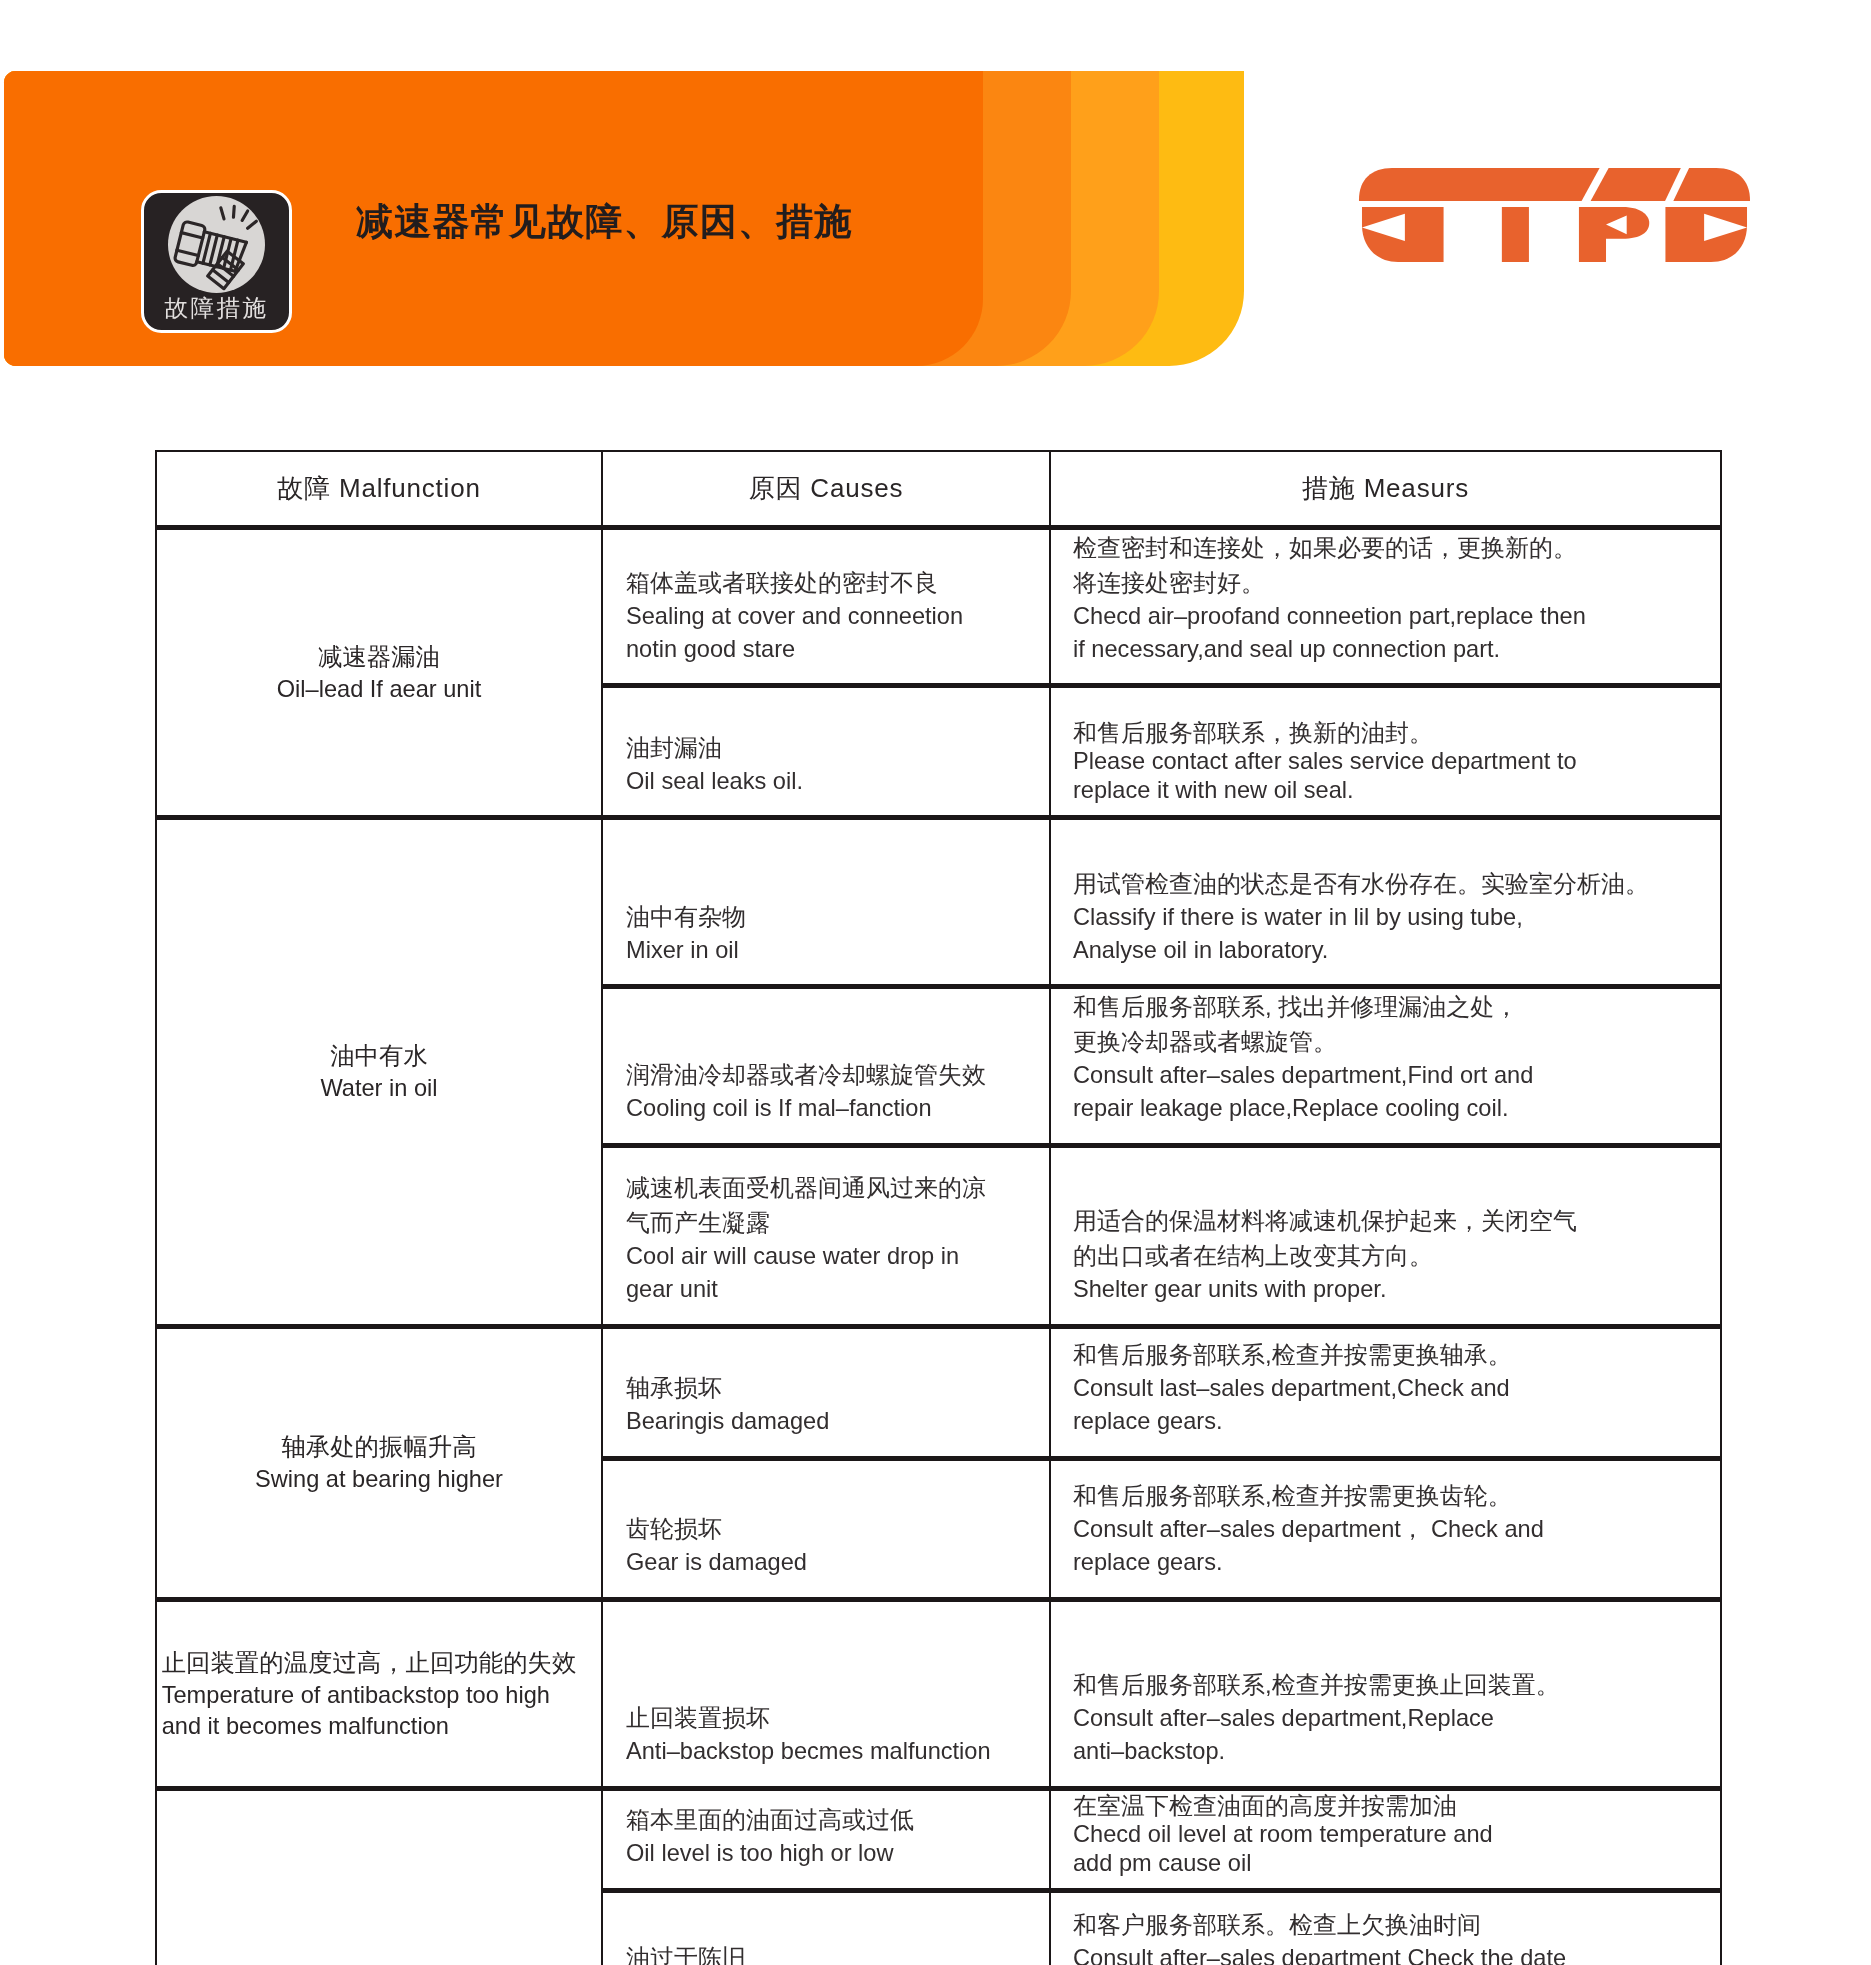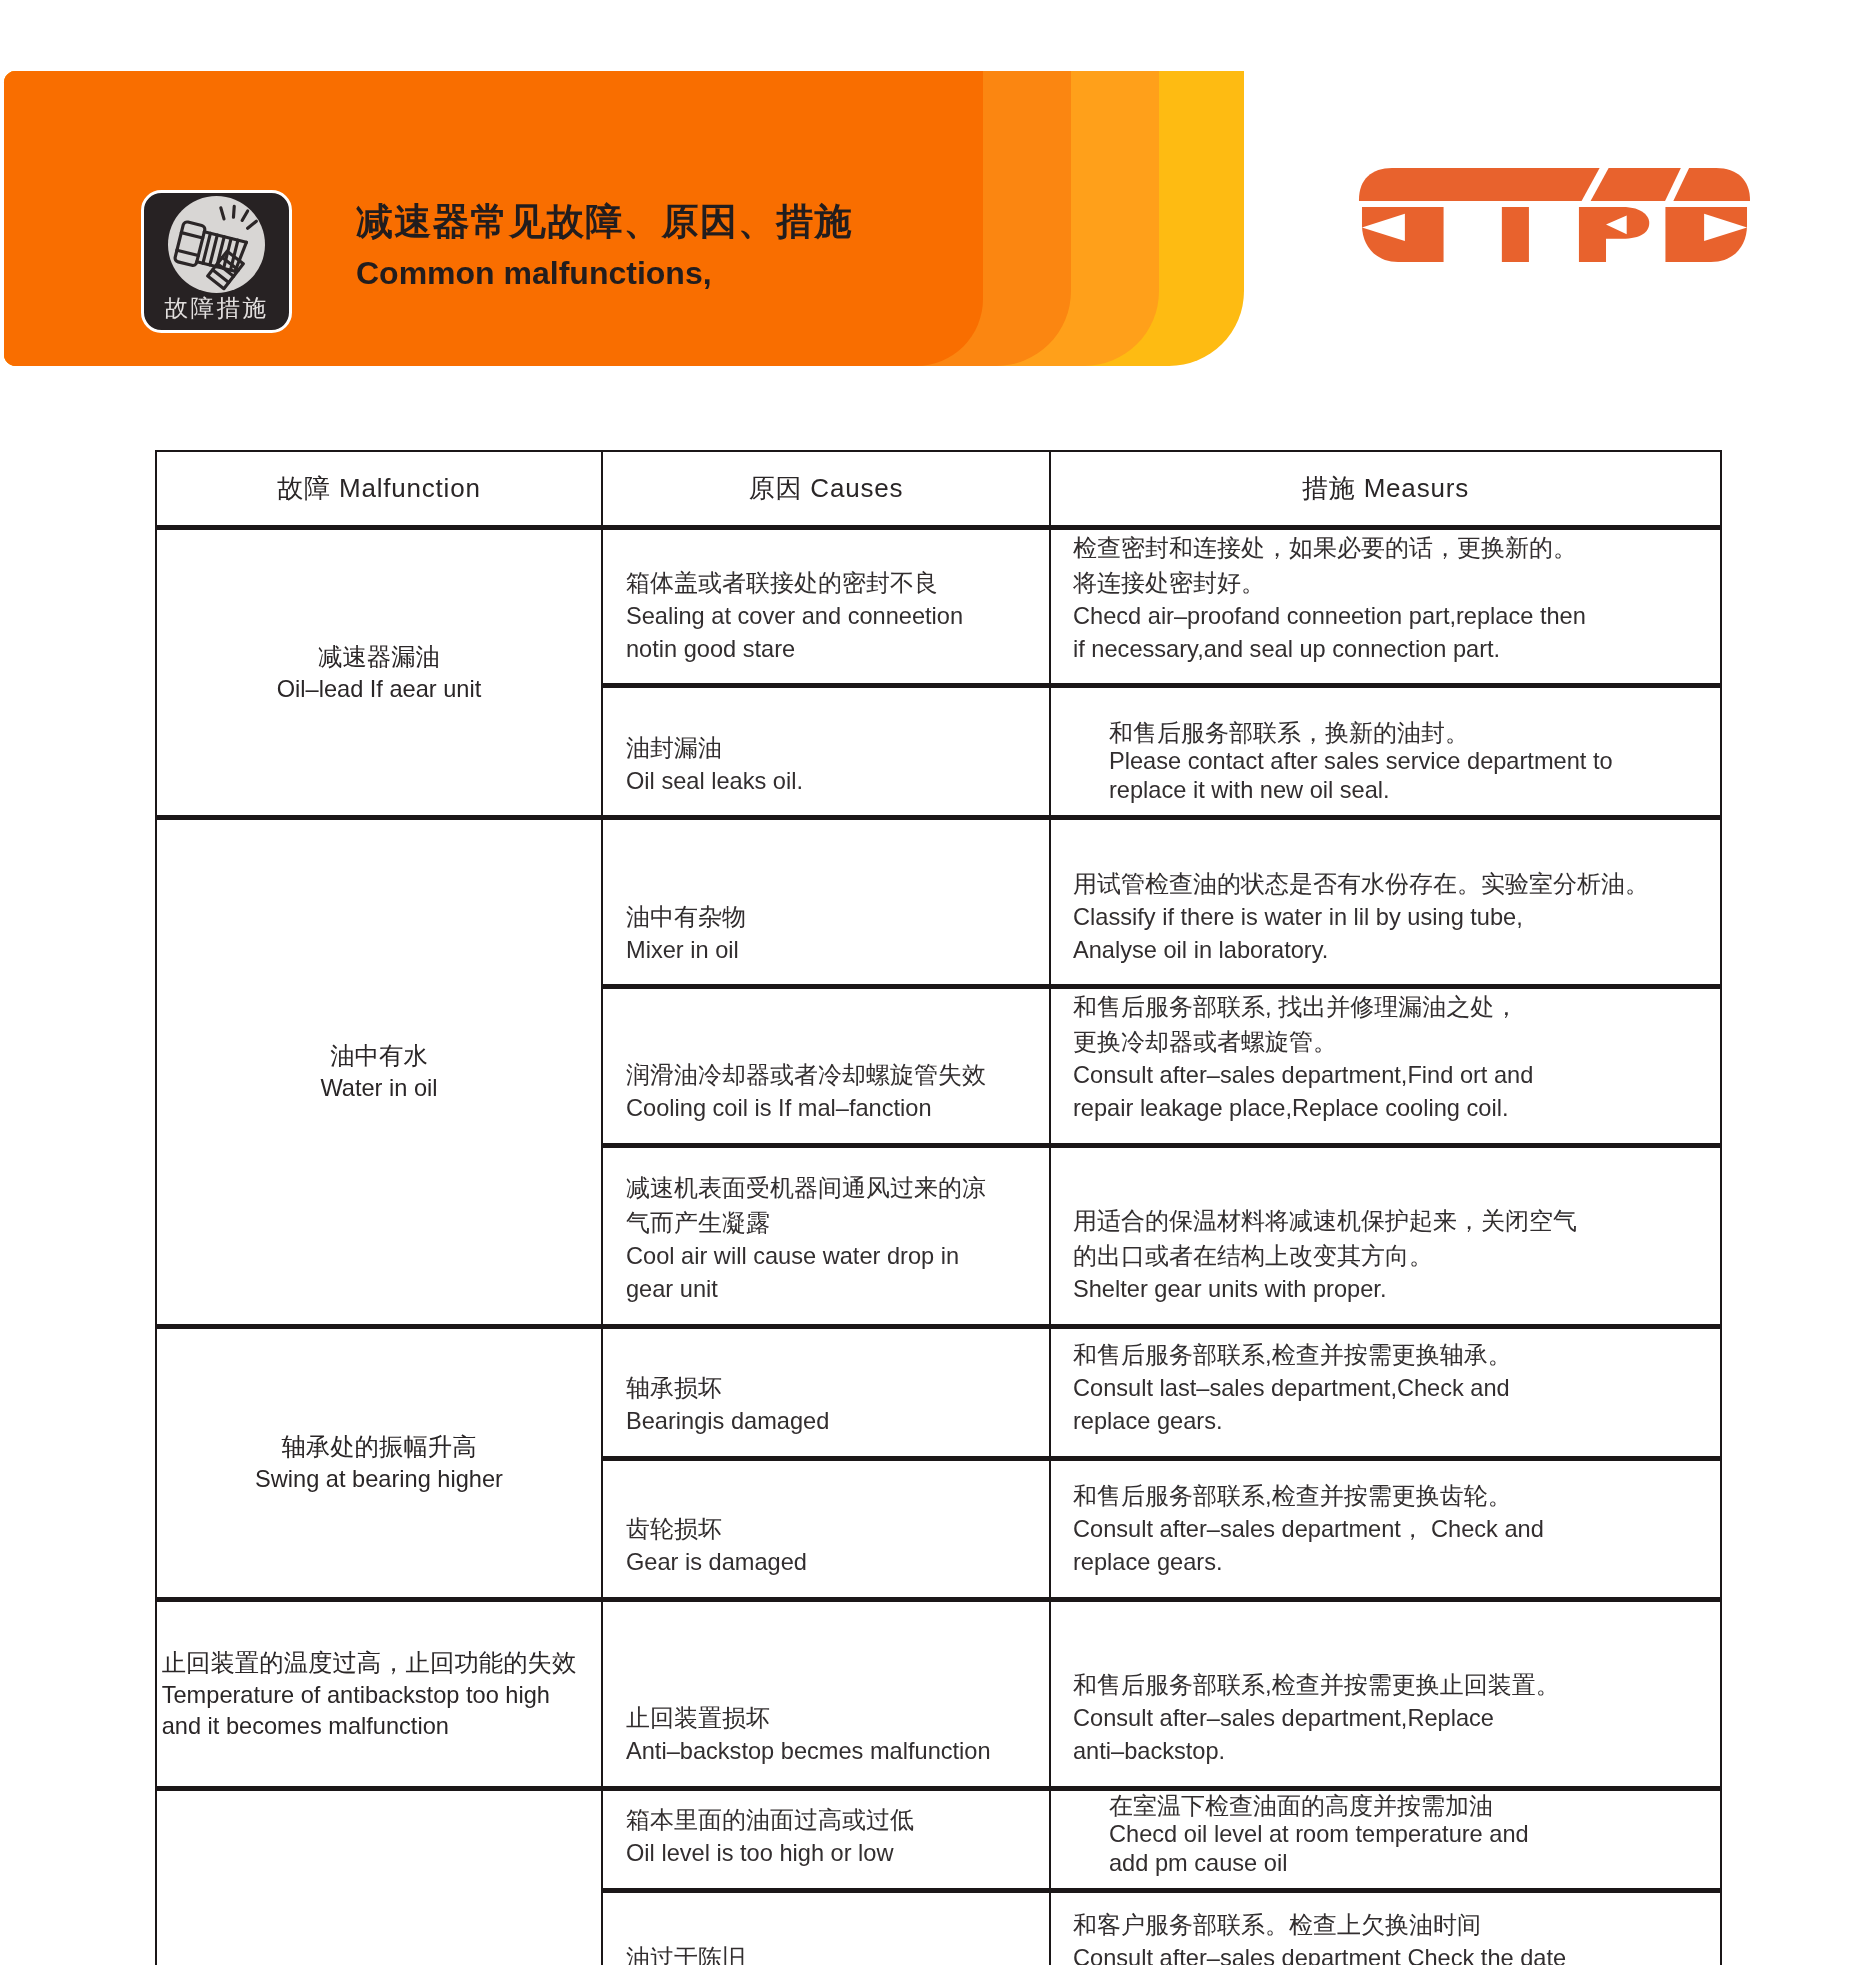--- a/index.html
+++ b/index.html
@@ -71,21 +71,21 @@
   td.mal-left{text-align:left;padding-left:4.7px;}
 
   td.cause,td.measure{
     vertical-align:bottom;text-align:left;color:#322E2F;
     padding:0 11.8px 17.3px 23px;
   }
   td.measure{padding-left:22px;padding-right:15.7px;}
   td .cn{font-size:24px;line-height:35px;white-space:nowrap;}
   td .en{font-size:23.6px;line-height:33px;white-space:nowrap;}
   td.tight{padding-bottom:10.2px;}
-  td.tight .cn,td.tight .en{line-height:29px;margin-left:36px;}
+  td.tight .cn,td.tight .en{line-height:29px;}
 </style>
 </head>
 <body>
 
 <div class="stripe s3"></div>
 <div class="stripe s2"></div>
 <div class="stripe s1"></div>
 <div class="stripe s0"></div>
 
 <div class="badge">
@@ -116,21 +116,20 @@
         <line x1="188" y1="62" x2="202" y2="38"></line>
         <line x1="202" y1="82" x2="224" y2="64"></line>
       </g>
     </svg>
   </div>
   <div class="badge-label">故障措施</div>
 </div>
 
 <div class="title-cn">减速器常见故障、原因、措施</div>
 <div class="title-en">
-  <div>Common malfunctions,</div>
 </div>
 
 <div class="logo">
   <svg viewBox="0 0 1040 250">
     <g fill="#E8622D">
       <path d="M88,0 H640 L592,88 H0 V84 C0,30 34,0 88,0 Z"></path>
       <path d="M664,0 H856 L814,88 H616 Z"></path>
       <path d="M878,0 H950 C1006,0 1040,32 1040,86 V88 H836 Z"></path>
       <path d="M225,104 V250 H104 C44,250 8,206 8,152 V104 Z"></path>
       <path d="M380,104 H452 V250 H380 Z"></path>

